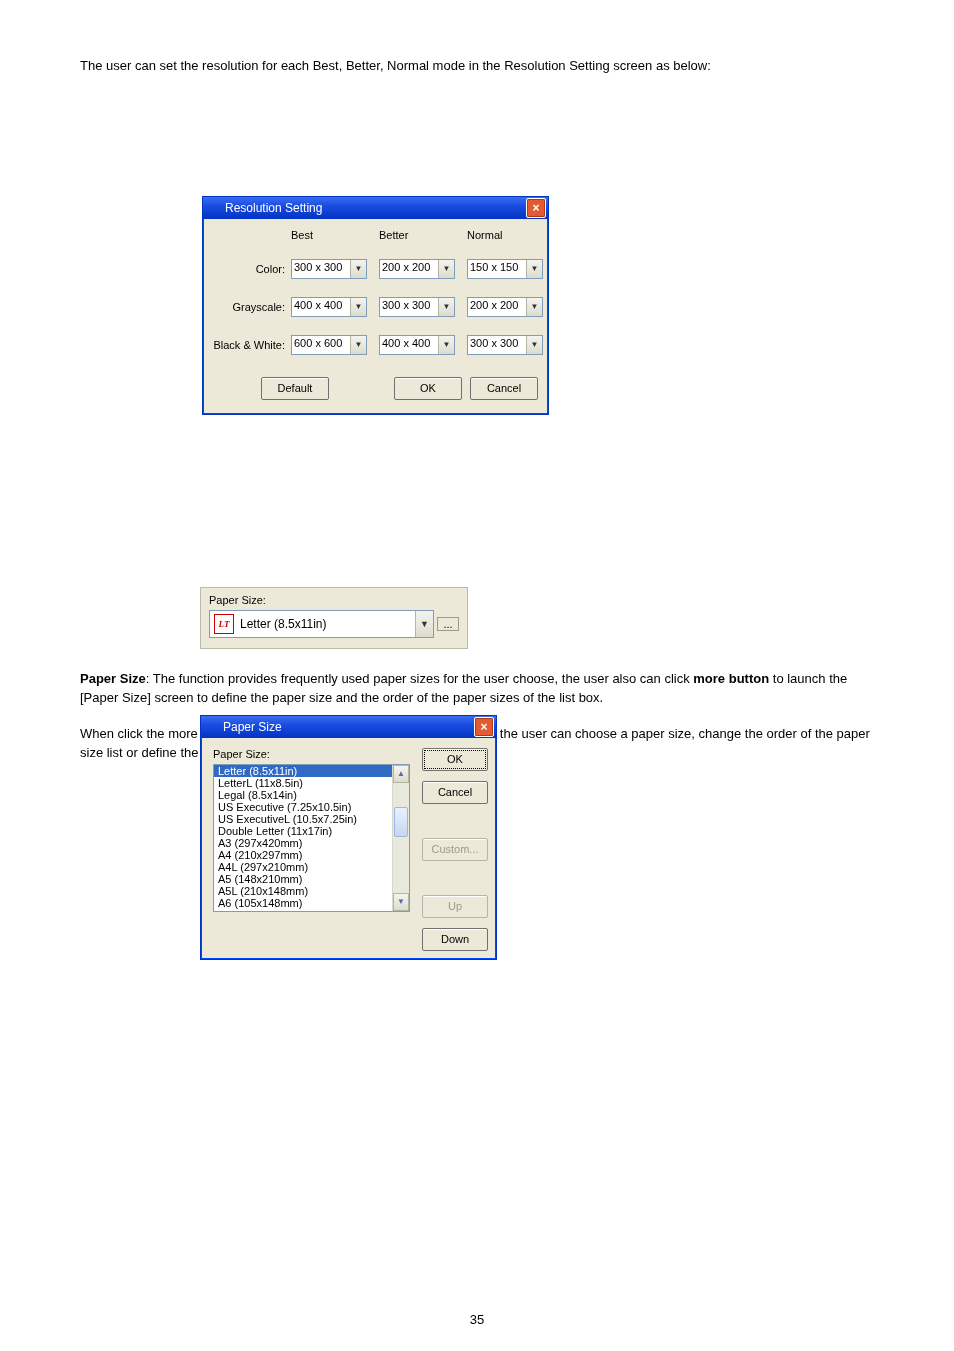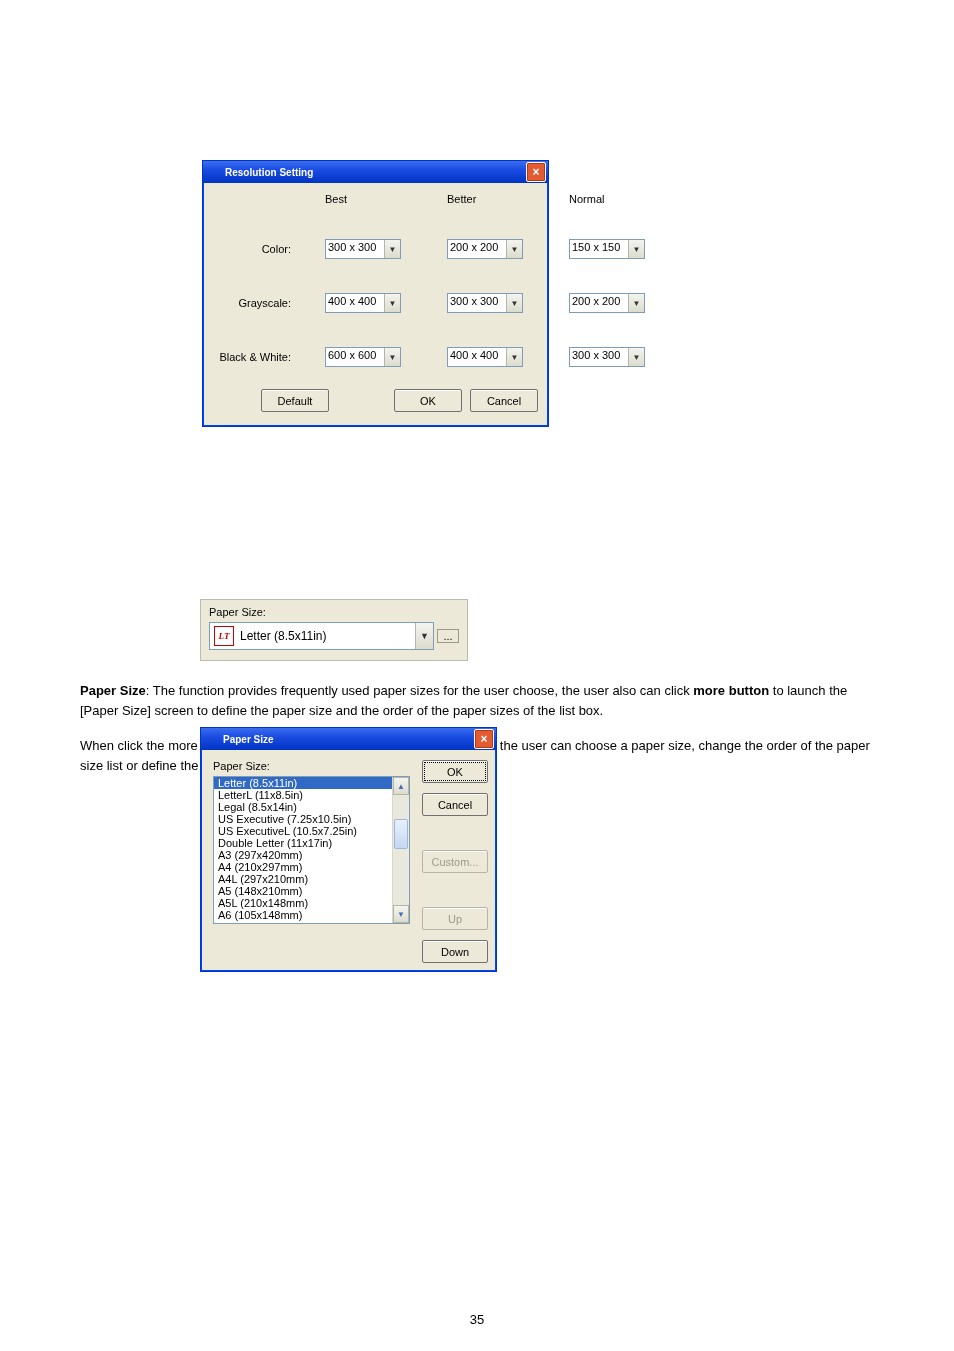--- a/index.html
+++ b/index.html
@@ -5,29 +5,29 @@
 html,body{margin:0;padding:0;background:#fff;font-family:Tahoma,Arial,sans-serif;font-size:11px;color:#000;}
 .page{width:954px;height:1351px;position:relative;box-sizing:border-box;padding:40px 80px;}
 .body-text{font-size:13px;line-height:1.5;margin:16px 0 12px 0;}
 .bullet{font-size:13px;line-height:1.5;margin:6px 0 6px 80px;}
 .bullet .diamond{margin-right:8px;}
 .bold{font-weight:bold;}
 
 
 .win{border:1px solid #0034c2;background:#ece9d8;box-shadow:0 0 0 1px #0046ff inset;position:relative;}
 .titlebar{height:22px;background:linear-gradient(to bottom,#3a6ef0 0%,#1b4ce2 40%,#0034c2 100%);display:flex;align-items:center;justify-content:space-between;padding:0 2px 0 6px;}
-.titlebar-title{color:#fff;font-weight:bold;font-size:10px;padding-left:16px;}
+.titlebar-title{color:#fff;font-weight:normal;font-size:12px;padding-left:16px;}
 .close-btn{width:18px;height:18px;background:#e35b33;border:1px solid #fff;border-radius:2px;display:flex;align-items:center;justify-content:center;color:#fff;font-weight:bold;font-size:12px;line-height:1;box-shadow:0 0 0 1px #b03a18 inset;cursor:pointer;}
 
 
 .res-dialog{width:345px;margin-left:122px;margin-top:120px;}
 .res-body{padding:10px 10px 14px 8px;}
-.res-grid{display:grid;grid-template-columns:80px 88px 88px 88px;column-gap:0;row-gap:18px;align-items:center;gap:34px;}
+.res-grid{display:grid;grid-template-columns:80px 88px 88px 88px;column-gap:0;row-gap:18px;align-items:center;}
 .res-header{font-size:11px;}
-.res-rowlabel{font-size:11px;text-align:right;}
+.res-rowlabel{font-size:11px;text-align:right;padding-right:6px;}
 .dropdown{display:flex;height:18px;border:1px solid #7f9db9;background:#fff;width:74px;}
 .dropdown .val{flex:1;padding:1px 2px;font-size:11px;white-space:nowrap;overflow:hidden;}
 .dropdown .arrow{width:15px;background:linear-gradient(#f4f4f0,#dcdccd);border-left:1px solid #b5b5a7;display:flex;align-items:center;justify-content:center;font-size:8px;color:#333;cursor:pointer;}
 .res-buttons{display:flex;align-items:center;margin-top:22px;}
 .btn{height:21px;min-width:66px;background:#ece9d8;border:1px solid #707070;border-radius:2px;font-size:11px;display:flex;align-items:center;justify-content:center;cursor:pointer;box-shadow:0 1px 0 #fff inset;}
 .btn.disabled{color:#9a9a8e;border-color:#b5b5a7;cursor:default;}
 .btn.focus{outline:1px dotted #000;outline-offset:-3px;}
 
 
 .paper-inline{width:250px;margin-left:120px;margin-top:12px;background:#ece9d8;border:1px solid #bcbcae;padding:6px 8px 10px 8px;}
@@ -54,20 +54,21 @@
 .scroll-thumb{position:absolute;left:1px;right:1px;top:24px;height:28px;background:linear-gradient(#e9f0fb,#c6d7f2);border:1px solid #9cb6e4;border-radius:2px;}
 .paper-right{width:64px;display:flex;flex-direction:column;gap:10px;padding-top:0;}
 .paper-right .btn{width:64px;min-width:0;}
 .gap{height:14px;}
 </style>
 </head>
 <body>
 
 <div class="page">
 
+  <div class="body-text">The user can set the resolution for each Best, Better, Normal mode in the Resolution Setting screen as below:</div>
 
   <div class="win res-dialog">
     <div class="titlebar">
       <span class="titlebar-title">Resolution Setting</span>
       <span class="close-btn">×</span>
     </div>
     <div class="res-body">
       <div class="res-grid">
         <div></div>
         <div class="res-header">Best</div>

